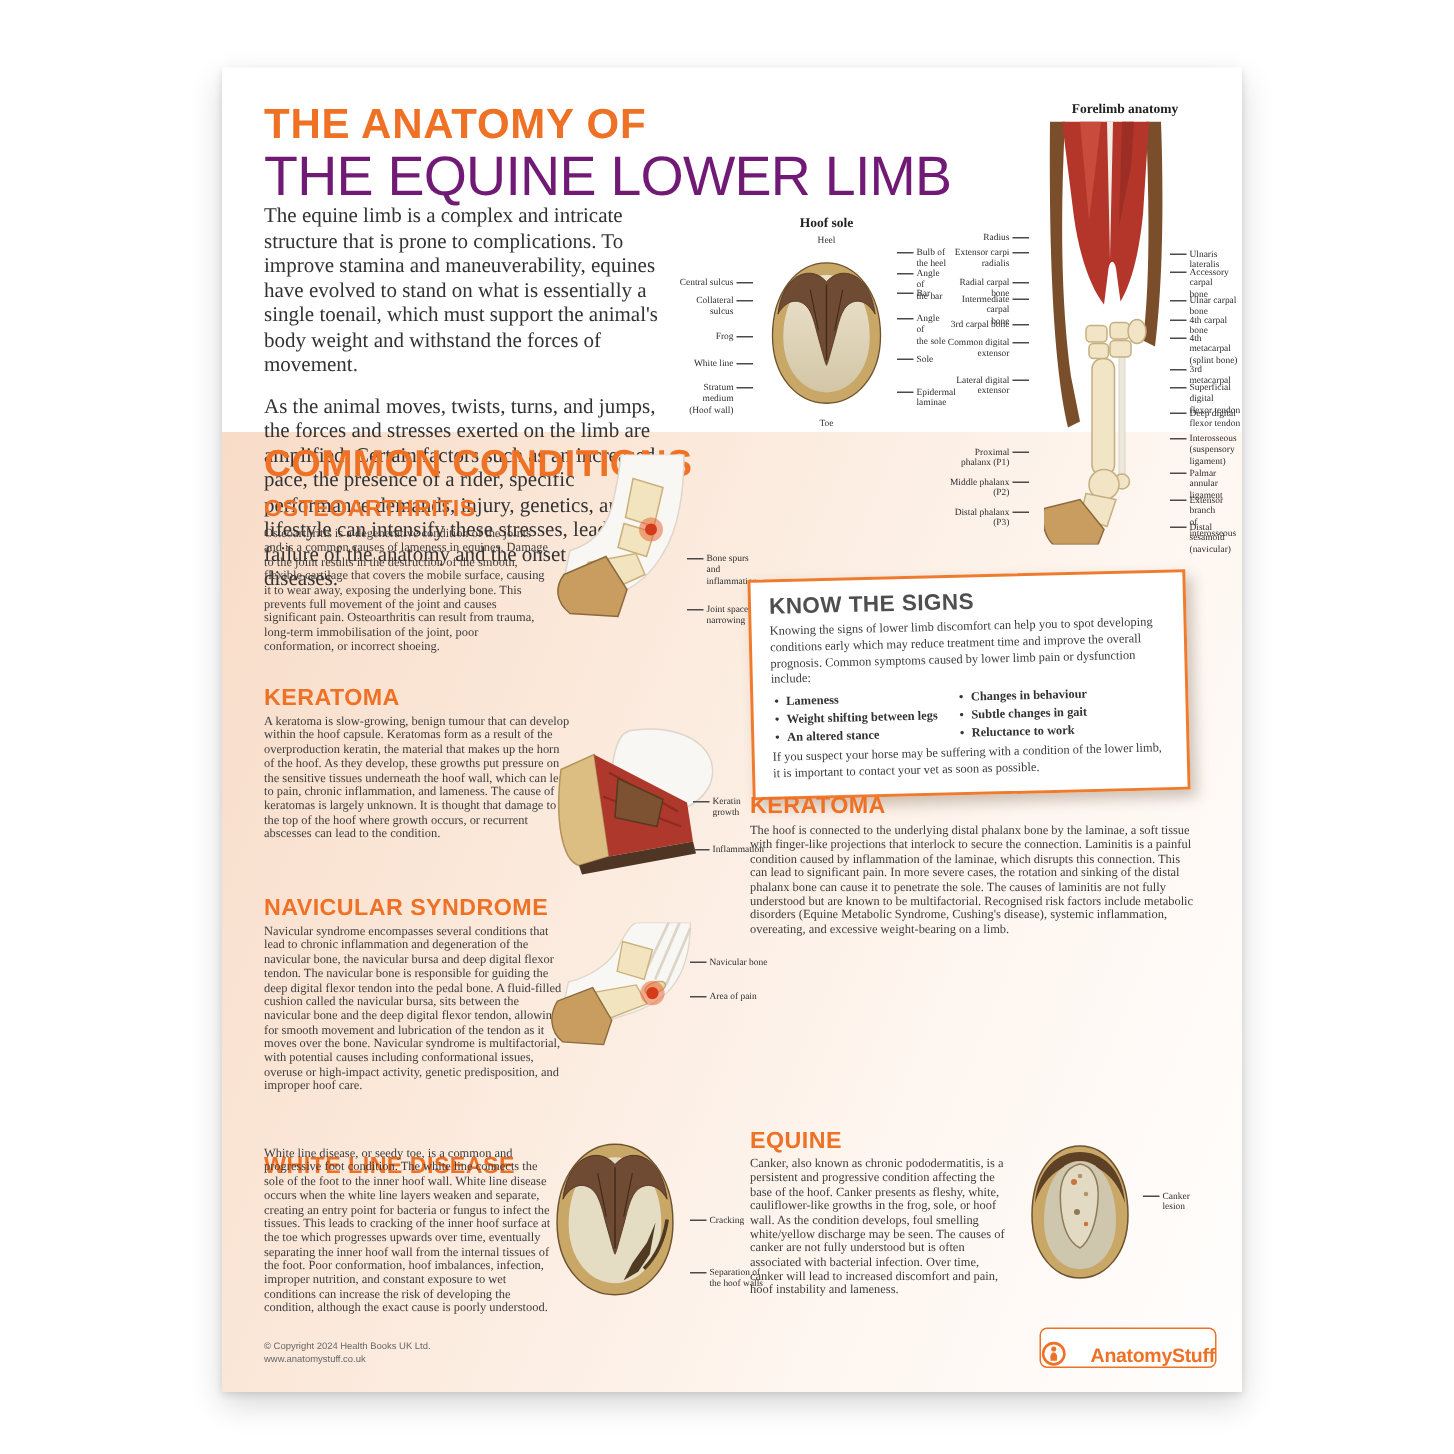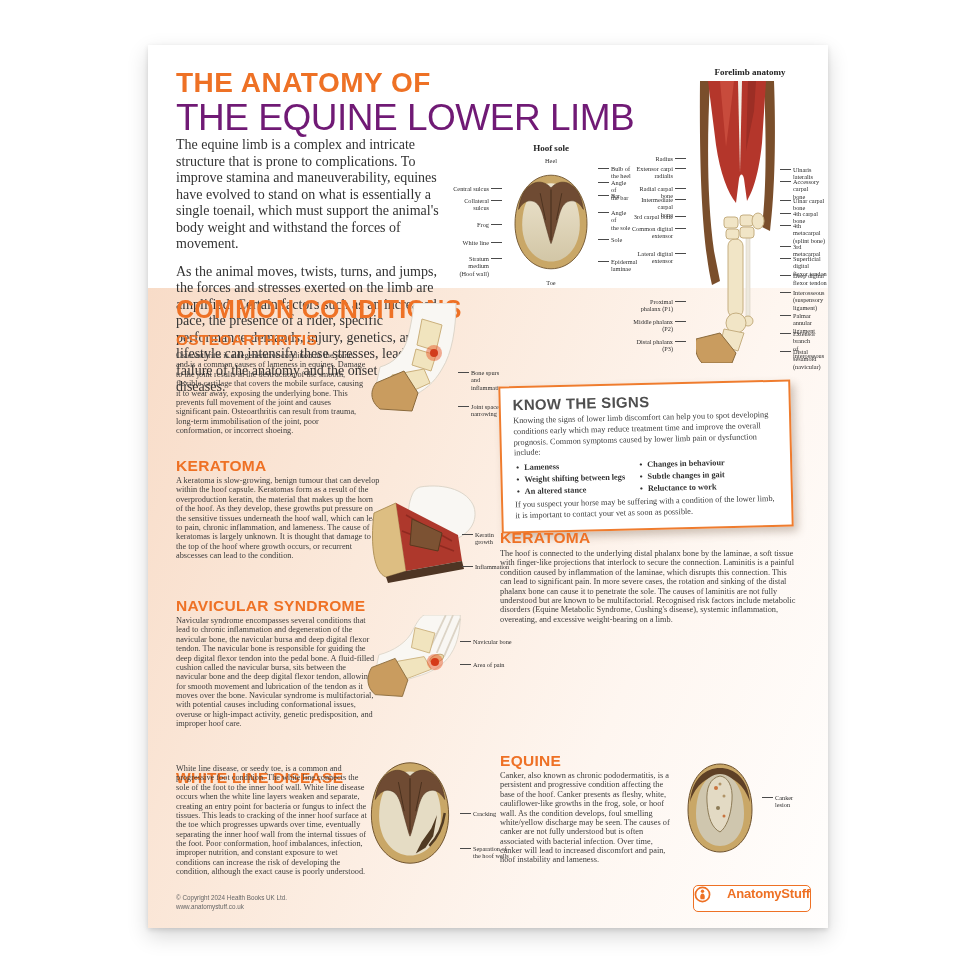--- a/index.html
+++ b/index.html
@@ -34,21 +34,21 @@
              box-shadow:4px 5px 9px rgba(95,70,45,.30);}
   .signs-h{font-size:15px;font-weight:bold;color:#4f4f4f;letter-spacing:.3px;margin:0 0 3px 0;}
   .signs-t{font-family:"Liberation Serif",serif;font-size:8.3px;line-height:1.3;color:#3c3c3c;}
   .signs-cols{display:flex;margin:4px 0 4px 2px;}
   .signs-col{display:flex;flex-direction:column;gap:3px;}
   .signs-col.a{width:47%;}.signs-col.b{width:53%;}
   .bullet{font-family:"Liberation Serif",serif;font-size:8.3px;font-weight:bold;color:#333;}
   .bullet::before{content:"•";margin-right:5px;color:#333;}
   .footer-copy{left:28px;top:848px;font-size:6.3px;line-height:1.5;color:#666;}
   .logo-box{left:545px;top:840px;width:116px;height:25px;border:1.5px solid #EE7125;
-            border-radius:5px;background:#fff;display:flex;align-items:flex-start;
+            border-radius:5px;background:#fff;display:flex;align-items:flex-end;
             justify-content:center;gap:16px;}
   .logo-text{font-size:13px;font-weight:bold;color:#EE7125;letter-spacing:-.2px;}
   svg{display:block;}
 </style>
 </head>
 <body>
 
 <div class="poster">
   <div class="peach-bg"></div>
 

